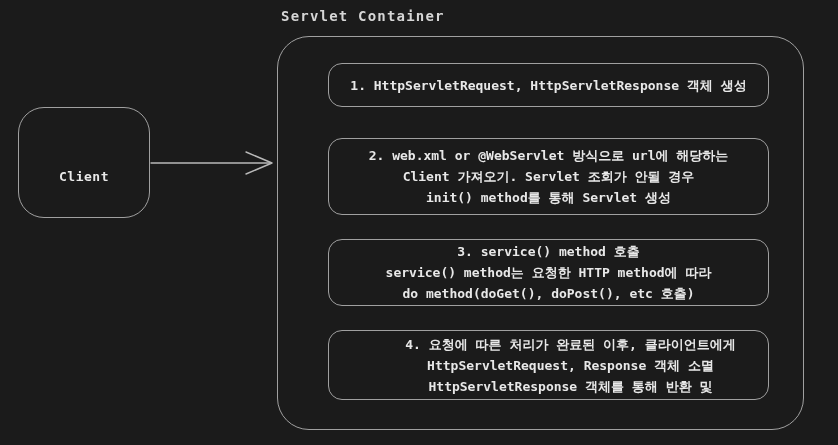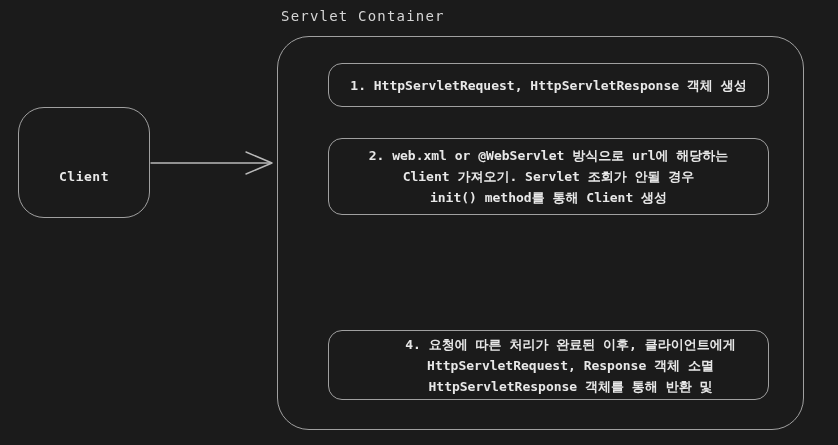--- a/index.html
+++ b/index.html
@@ -46,21 +46,21 @@
     stroke-width: 1.4;
     fill: none;
     stroke-linecap: round;
     stroke-linejoin: round;
   }
   .container-title {
     position: absolute;
     left: 281px; top: 8px;
     color: var(--title);
     font-size: 14px;
-    font-weight: normal;
+    font-weight: bold;
     letter-spacing: 1.2px;
     white-space: nowrap;
   }
   .container-box {
     position: absolute;
     left: 277px; top: 36px;
     width: 527px; height: 394px;
     border: 1.3px solid var(--border);
     border-radius: 32px;
   }
@@ -106,23 +106,28 @@
 
   <div class="container-box">
 
     <div class="step-box step-1">
       <div class="step-line">1. HttpServletRequest, HttpServletResponse 객체 생성</div>
     </div>
 
     <div class="step-box step-2">
       <div class="step-line">2. web.xml or @WebServlet 방식으로 url에 해당하는</div>
       <div class="step-line">Client 가져오기. Servlet 조회가 안될 경우</div>
-      <div class="step-line">init() method를 통해 Client 생성</div>
+      <div class="step-line">init() method를 통해 Servlet 생성</div>
     </div>
 
+    <div class="step-box step-3">
+      <div class="step-line">3. service() method 호출</div>
+      <div class="step-line">service() method는 요청한 HTTP method에 따라</div>
+      <div class="step-line">do method(doGet(), doPost(), etc 호출)</div>
+    </div>
 
     <div class="step-box step-4">
       <div class="step-line">4. 요청에 따른 처리가 완료된 이후, 클라이언트에게</div>
       <div class="step-line">HttpServletRequest, Response 객체 소멸</div>
       <div class="step-line">HttpServletResponse 객체를 통해 반환 및</div>
     </div>
 
   </div>
 
 </div>

